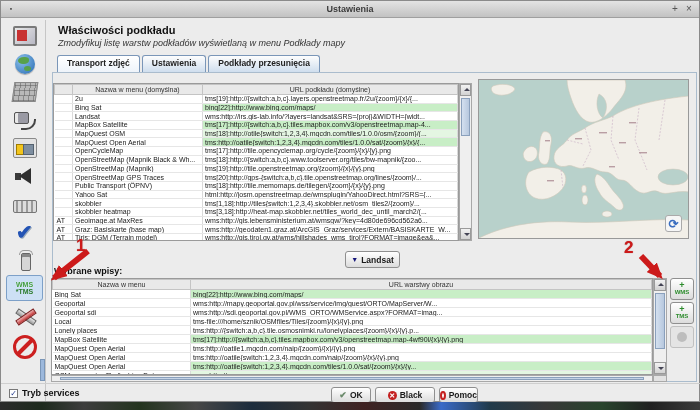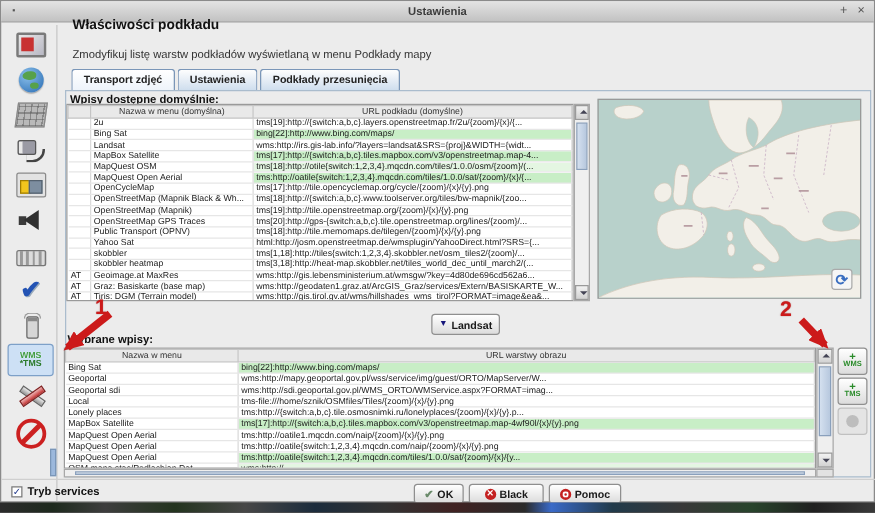--- a/index.html
+++ b/index.html
@@ -55,22 +55,22 @@
   .ic-imagery .l1 { color:#3f9b3f; text-shadow:0 0 1px #fff; }
   .ic-imagery .l2 { color:#2a7a2a; }
   .ic-advanced { }
   .ic-advanced::before { content:""; position:absolute; left:2px; top:8px; width:20px; height:4px; background:linear-gradient(#e8e8e8,#9a9a9a); border:1px solid #666; transform:rotate(35deg); }
   .ic-advanced::after { content:""; position:absolute; left:2px; top:8px; width:20px; height:4px; background:linear-gradient(#f0b0b0,#c03030); border:1px solid #802020; transform:rotate(-35deg); }
   .ic-offline { width:24px; height:24px; }
   .ic-offline::before { content:""; position:absolute; left:0; top:0; width:18px; height:18px; border:3px solid #cc2020; border-radius:50%; }
   .ic-offline::after { content:""; position:absolute; left:1px; top:10px; width:22px; height:4px; background:#cc2020; transform:rotate(-45deg); }
 
   
-  .page-title { position:absolute; left:57px; top:13px; font-size:11px; font-weight:bold; color:#111; }
-  .page-subtitle { position:absolute; left:57px; top:37px; font-size:9px; color:#333; }
+  .page-title { position:absolute; left:57px; top:23px; font-size:11px; font-weight:bold; color:#111; }
+  .page-subtitle { position:absolute; left:57px; top:37px; font-size:9px; font-style:italic; color:#333; }
 
   .tabs { position:absolute; left:56px; top:54px; height:18px; display:flex; }
   .tab { height:17px; margin-right:2px; padding:2px 9px 0; font-size:8.5px; font-weight:bold; color:#222;
     background:linear-gradient(#fdfdfd,#cfdeee); border:1px solid #7a96b8; border-bottom:none; border-radius:3px 3px 0 0; }
   .tab.active { background:linear-gradient(#ffffff,#edf3fa); height:18px; }
 
   .tabpanel { position:absolute; left:51px; top:71px; width:645px; height:310px; border:1px solid #aabccd; background:#ececec; }
 
   .lbl1 { position:absolute; left:55px; top:73px; font-size:9px; font-weight:bold; color:#111; }
   .lbl2 { position:absolute; left:53px; top:265px; font-size:9px; font-weight:bold; color:#111; }
@@ -118,21 +118,21 @@
   .add-tms { left:669px; top:301px; }
   .add-dis { left:669px; top:325px; background:#e4e4e4; border-color:#c0c0c0; }
   .add-dis::after { content:""; width:10px; height:10px; border-radius:50%; background:#bdbdbd; }
 
   .footer-sep { position:absolute; left:0; top:382px; width:700px; height:1px; background:#cfcfcf; }
   .chkrow { position:absolute; left:8px; top:387px; display:flex; align-items:center; gap:4px; }
   .chk { width:9px; height:9px; background:#fff; border:1px solid #777; font-size:8px; line-height:8px; color:#223a8c; text-align:center; }
   .chklbl { font-size:9px; color:#111; font-weight:bold; }
   .ok-btn { left:330px; top:386px; width:40px; height:16px; }
   .cancel-btn { left:374px; top:386px; width:60px; height:16px; }
-  .help-btn { left:438px; top:386px; width:58px; height:16px; }
+  .help-btn { left:438px; top:386px; width:39px; height:16px; }
   .ok-ic { color:#6a8a6a; font-size:9px; }
   .cancel-ic { width:9px; height:9px; border-radius:50%; background:#c42020; color:#fff; font-size:7px; line-height:9px; text-align:center; font-weight:bold; }
   .help-ic { width:9px; height:9px; border-radius:50%; background:#fff; border:2px solid #c42020; box-shadow:inset 0 0 0 1.5px #fff, inset 0 0 0 3px #c42020; }
 
   
   .ann { position:absolute; color:#cc1a1a; font-size:17px; font-weight:bold; text-shadow:0 0 1px rgba(120,0,0,.6); }
   .ann1 { left:76px; top:236px; }
   .ann2 { left:624px; top:238px; }
   .overlay { position:absolute; left:0; top:0; pointer-events:none; }
 </style>
@@ -195,21 +195,20 @@
     <div class="page-title">Właściwości podkładu</div>
     <div class="page-subtitle">Zmodyfikuj listę warstw podkładów wyświetlaną w menu Podkłady mapy</div>
 
     <div class="tabs" id="tabs">
         <div class="tab active">Transport zdjęć</div>
         <div class="tab">Ustawienia</div>
         <div class="tab">Podkłady przesunięcia</div>
       </div>
     <div class="tabpanel"></div>
 
-    <div class="lbl1">Wpisy dostępne domyślnie:</div>
 
     <div class="twrap t1wrap">
       <table class="t1">
         <colgroup>
             <col style="width:18px">
             <col style="width:130px">
             <col>
           </colgroup>
         <thead>
           <tr>

